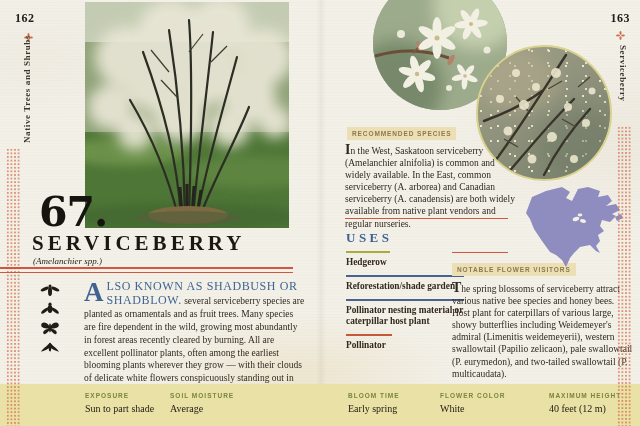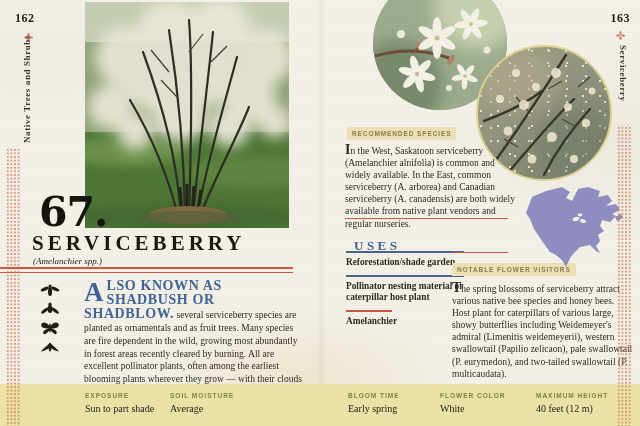--- a/index.html
+++ b/index.html
@@ -32,21 +32,21 @@
   
   .photo-main{position:absolute;left:85px;top:2px;width:204px;height:226px;overflow:hidden;background:#9db284;}
   .entry-num{position:absolute;left:27px;top:193px;font:700 41px/38px "DejaVu Serif",serif;color:#16140f;letter-spacing:-1px;margin-left:12px;}
   .title{position:absolute;left:32px;top:232px;margin:0;font:700 21px/22px "Liberation Serif",serif;color:#1b1813;letter-spacing:4px;}
   .latin{position:absolute;left:33px;top:256px;font:italic 9px/10px "Liberation Serif",serif;color:#2a261f;}
   .double-rule{position:absolute;left:0;top:267px;width:293px;height:3px;border-top:2px solid #cd5740;border-bottom:1px solid #cd5740;z-index:7;}
   .insects{position:absolute;left:40px;top:283px;width:24px;}
   .insects svg{display:block;margin:0 0 4px 0;}
   .intro{position:absolute;left:84px;top:280px;width:221px;margin:0;font:9.5px/12.9px "Liberation Serif",serif;color:#30291f;}
   .dropcap{float:left;font:700 27px/22px "Liberation Serif",serif;color:#3f6494;margin:1px 3px 0 0;}
-  .leadcaps{color:#3f6494;font-weight:700;font-size:14px;letter-spacing:.6px;}
+  .leadcaps{color:#3f6494;font-weight:400;font-size:12px;letter-spacing:.6px;}
   .init{font-weight:700;font-size:14px;line-height:10px;}
   .i{}
   
   .circle{position:absolute;border-radius:50%;overflow:hidden;}
   .c1{left:373px;top:-24px;width:134px;height:134px;z-index:2;background:#9fb08f;}
   .c2{left:476px;top:45px;width:132px;height:132px;border:2px solid #d9d28d;z-index:3;
       background:
         radial-gradient(1.3px 1.3px at 3px 4px, #ece6cd 60%, transparent 61%),
         radial-gradient(1.1px 1.1px at 8px 10px, #ddd6b8 60%, transparent 61%),
         radial-gradient(1.2px 1.2px at 13px 3px, #e4ddc2 60%, transparent 61%),
@@ -55,21 +55,21 @@
   .c2 svg{position:absolute;left:0;top:0;}
   .seclabel{position:absolute;background:#ecdfb6;color:#8a7a4e;font:700 6.5px/8px "Liberation Sans",sans-serif;letter-spacing:.9px;padding:3px 5px 2px;}
   .lab-rec{left:347px;top:127px;}
   .lab-vis{left:452px;top:263px;}
   .coltext{position:absolute;margin:0;font:9.5px/12.1px "Liberation Serif",serif;color:#30291f;}
   .rec-text{left:345px;top:145px;width:177px;}
   .vis-text{left:452px;top:283px;width:181px;}
   .red-rule{position:absolute;border-top:1.5px solid #cd5740;}
   .rule-rec{left:345px;top:218px;width:163px;}
   .rule-vis{left:452px;top:252px;width:56px;}
-  .uses-h{position:absolute;left:346px;top:231px;margin:8px;font:700 13px/14px "Liberation Serif",serif;color:#3c6292;letter-spacing:3.5px;}
+  .uses-h{position:absolute;left:346px;top:231px;margin:0;font:700 13px/14px "Liberation Serif",serif;color:#3c6292;letter-spacing:3.5px;}
   .uses{position:absolute;left:346px;top:251px;width:130px;}
   .use-item{margin-bottom:7px;}
   .use-rule{height:2px;margin-bottom:4px;}
   .use-label{font:700 9.3px/11px "Liberation Serif",serif;color:#33291d;}
   .map{position:absolute;left:512px;top:183px;z-index:1;}
   
   .bar{position:absolute;left:0;top:384px;width:640px;height:56px;background:#e9e1a5;z-index:4;}
   .bar .col{position:absolute;top:8px;}
   .bar .flabel{font:700 6.5px/8px "Liberation Sans",sans-serif;color:#79863b;letter-spacing:1px;display:block;}
   .bar .fvalue{font:10px/12px "Liberation Serif",serif;color:#262117;display:block;margin-top:3px;}
@@ -280,30 +280,34 @@
     </svg>
   </div>
 
   <div class="seclabel lab-rec">RECOMMENDED SPECIES</div>
   <p class="coltext rec-text"><span class="init">I</span><span>n the West, Saskatoon serviceberry (</span><span class="i">Amelanchier alnifolia</span><span>) is common and widely available. In the East, common serviceberry (</span><span class="i">A. arborea</span><span>) and Canadian serviceberry (</span><span class="i">A. canadensis</span><span>) are both widely available from native plant vendors and regular nurseries.</span></p>
   <div class="red-rule rule-rec"></div>
 
   <h2 class="uses-h">USES</h2>
   <div class="uses">
     <div class="use-item">
+      <div class="use-rule" style="background:#a9ab3e;width:44px"></div>
+      <div class="use-label">Hedgerow</div>
+    </div>
+    <div class="use-item">
       <div class="use-rule" style="background:#48648e;width:118px"></div>
       <div class="use-label">Reforestation/shade garden</div>
     </div>
     <div class="use-item">
       <div class="use-rule" style="background:#48648e;width:118px"></div>
       <div class="use-label">Pollinator nesting material or caterpillar host plant</div>
     </div>
     <div class="use-item">
       <div class="use-rule" style="background:#c4573c;width:46px"></div>
-      <div class="use-label">Amelanchier</div>
+      <div class="use-label">Pollinator</div>
     </div>
   </div>
 
   <svg class="map" width="116" height="86" viewBox="0 0 116 86">
     <path fill="#8f8cc0" d="M14,30 L20,14 L34,8 L50,4 L58,9 L54,15 L60,18 L66,6 L76,4 L88,8 L86,14 L96,12 L100,18 L94,23 L104,21 L108,27 L100,31 L104,33 L98,39 L90,37 L88,43 L92,48 L86,52 L88,58 L84,63 L88,70 L84,68 L78,62 L68,64 L62,70 L58,75 L54,84 L50,77 L44,72 L38,69 L30,58 L22,46 L18,36 Z"></path>
     <g fill="#f3f0e8">
         <ellipse cx="64" cy="36" rx="3.4" ry="2" transform="rotate(-20 64 36)"></ellipse>
         <ellipse cx="71" cy="38" rx="3" ry="1.8" transform="rotate(15 71 38)"></ellipse>
         <ellipse cx="68" cy="32" rx="2.4" ry="1.4"></ellipse>
       </g>
@@ -336,20 +340,20 @@
       <span class="fvalue">Average</span>
     </div>
     <div class="col" style="left:440px">
       <span class="flabel">FLOWER COLOR</span>
       <span class="fvalue">White</span>
     </div>
     <div class="col" style="left:348px">
       <span class="flabel">BLOOM TIME</span>
       <span class="fvalue">Early spring</span>
     </div>
-    <div class="col" style="left:536px">
+    <div class="col" style="left:549px">
       <span class="flabel">MAXIMUM HEIGHT</span>
       <span class="fvalue">40 feet (12 m)</span>
     </div>
   </div>
 
   <div class="gutter"></div>
 </div>
 
 </body></html>

